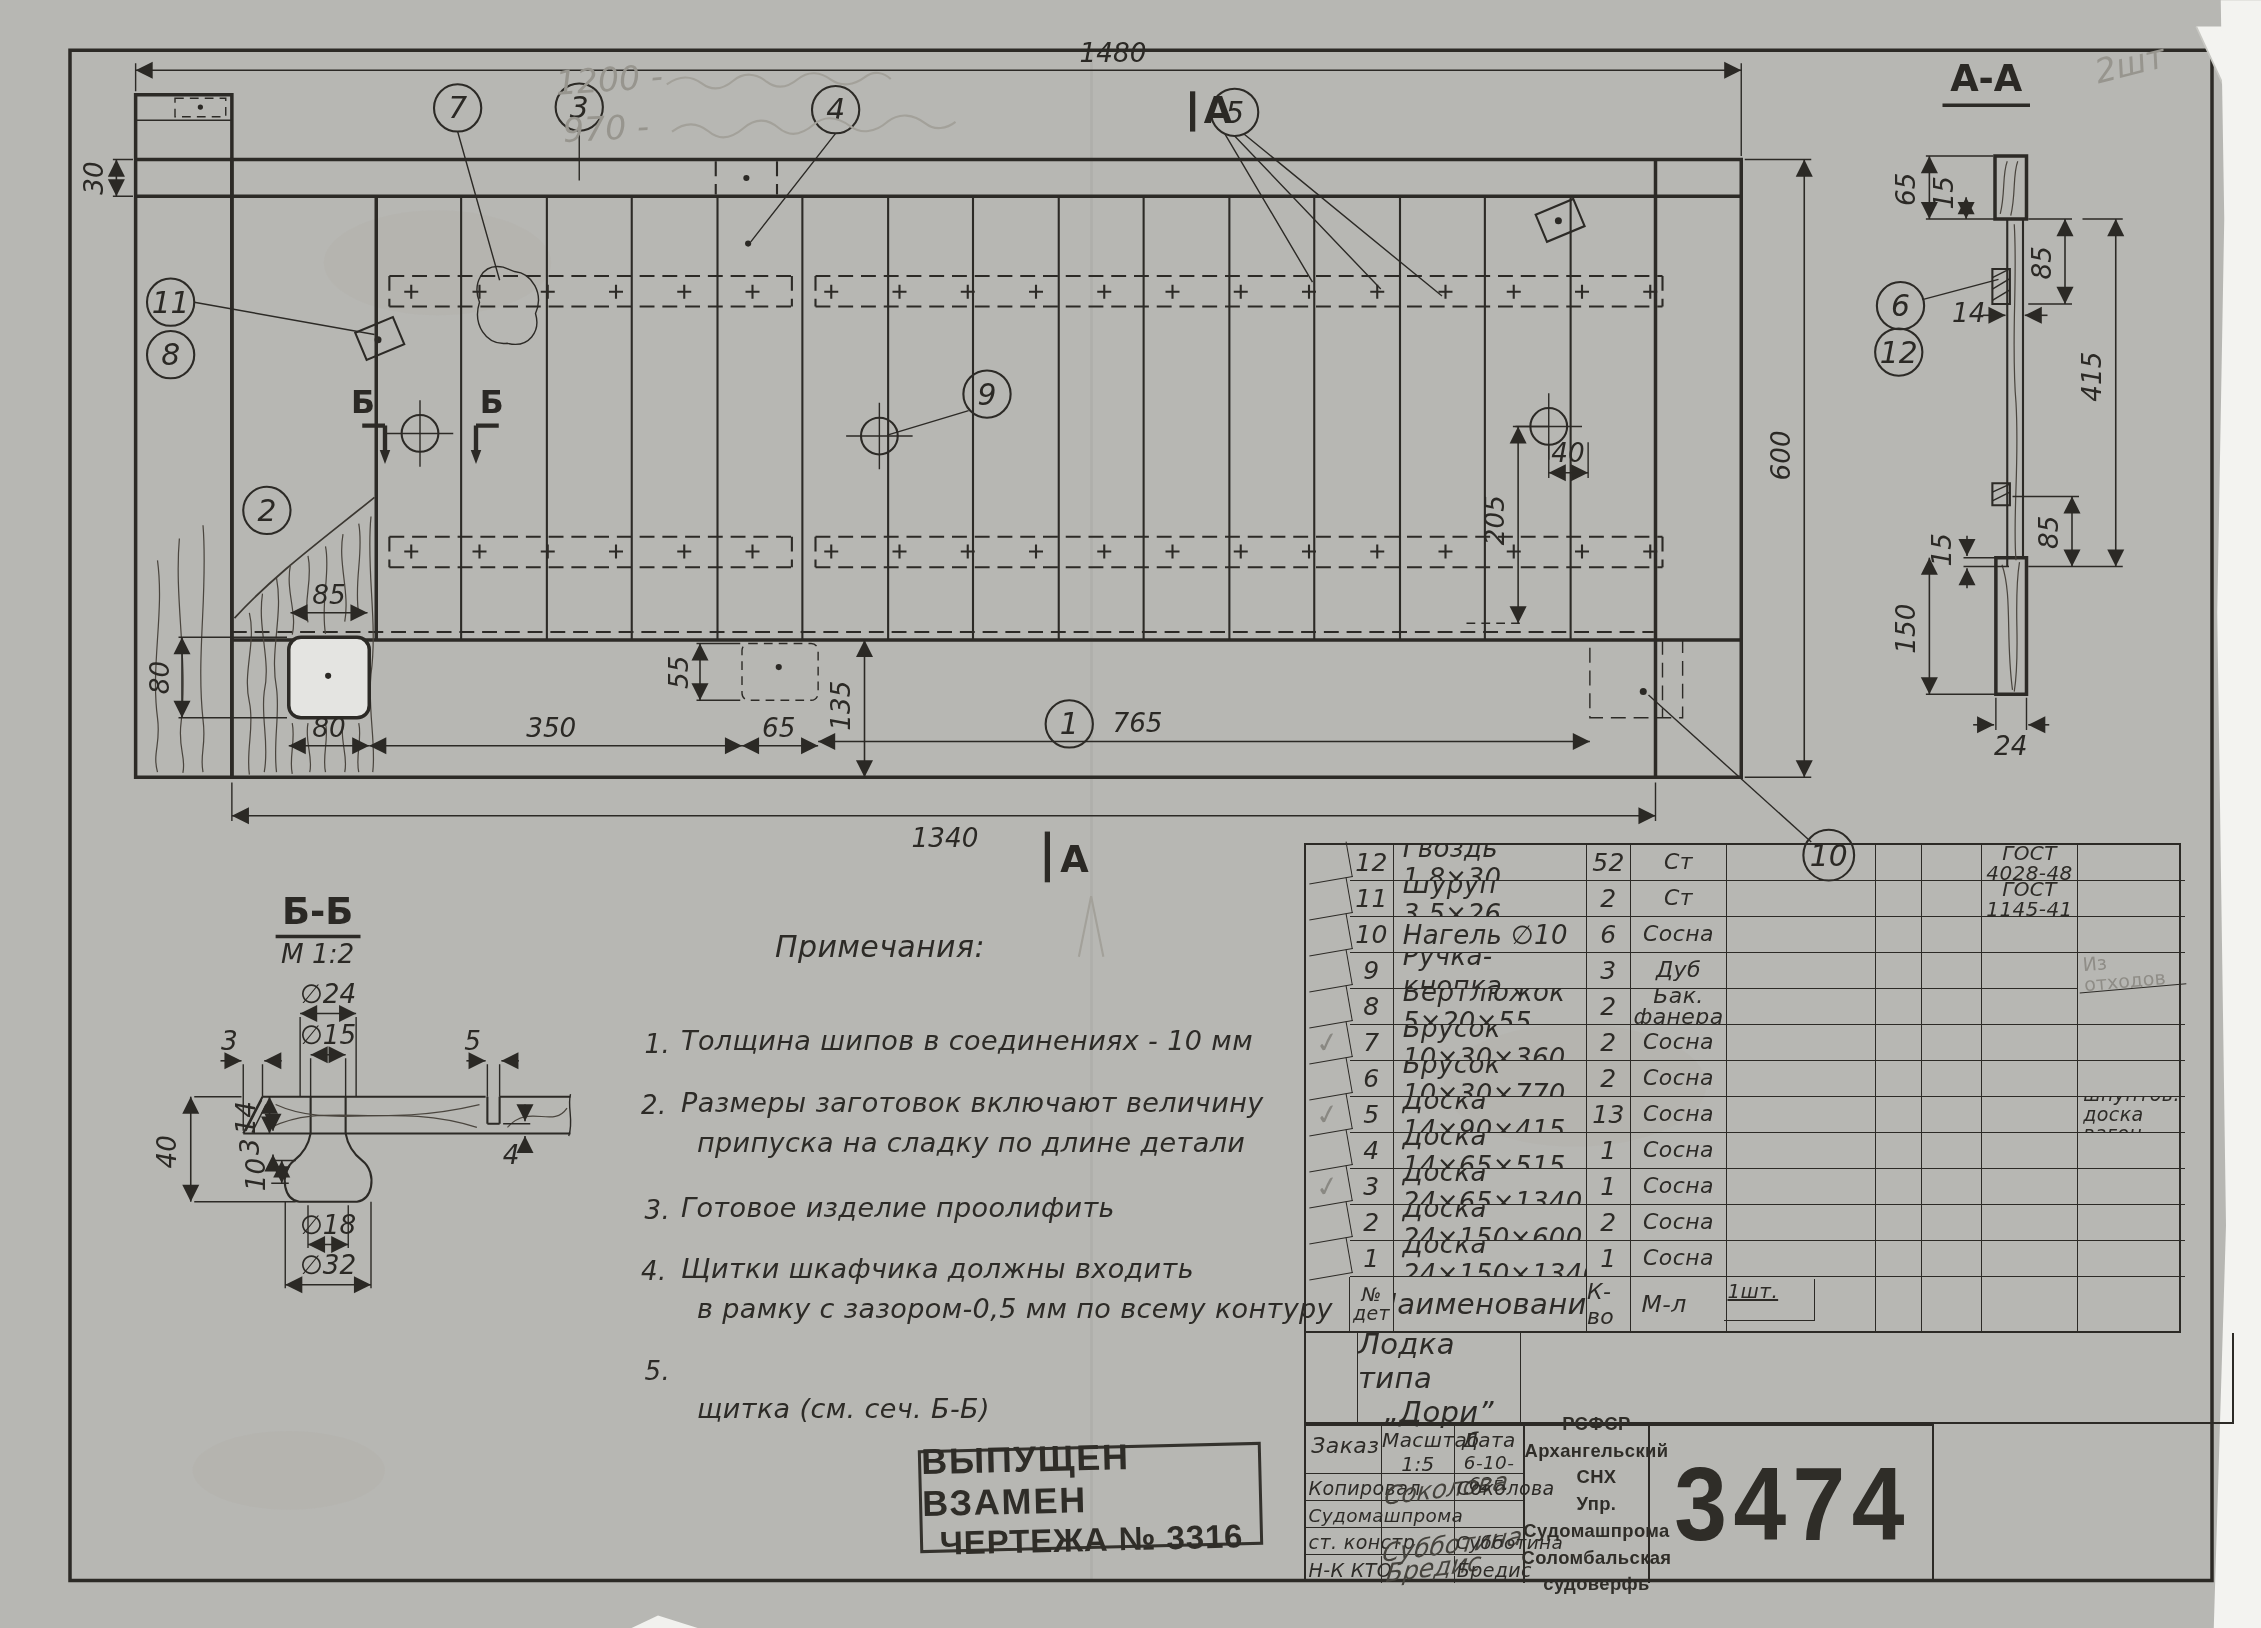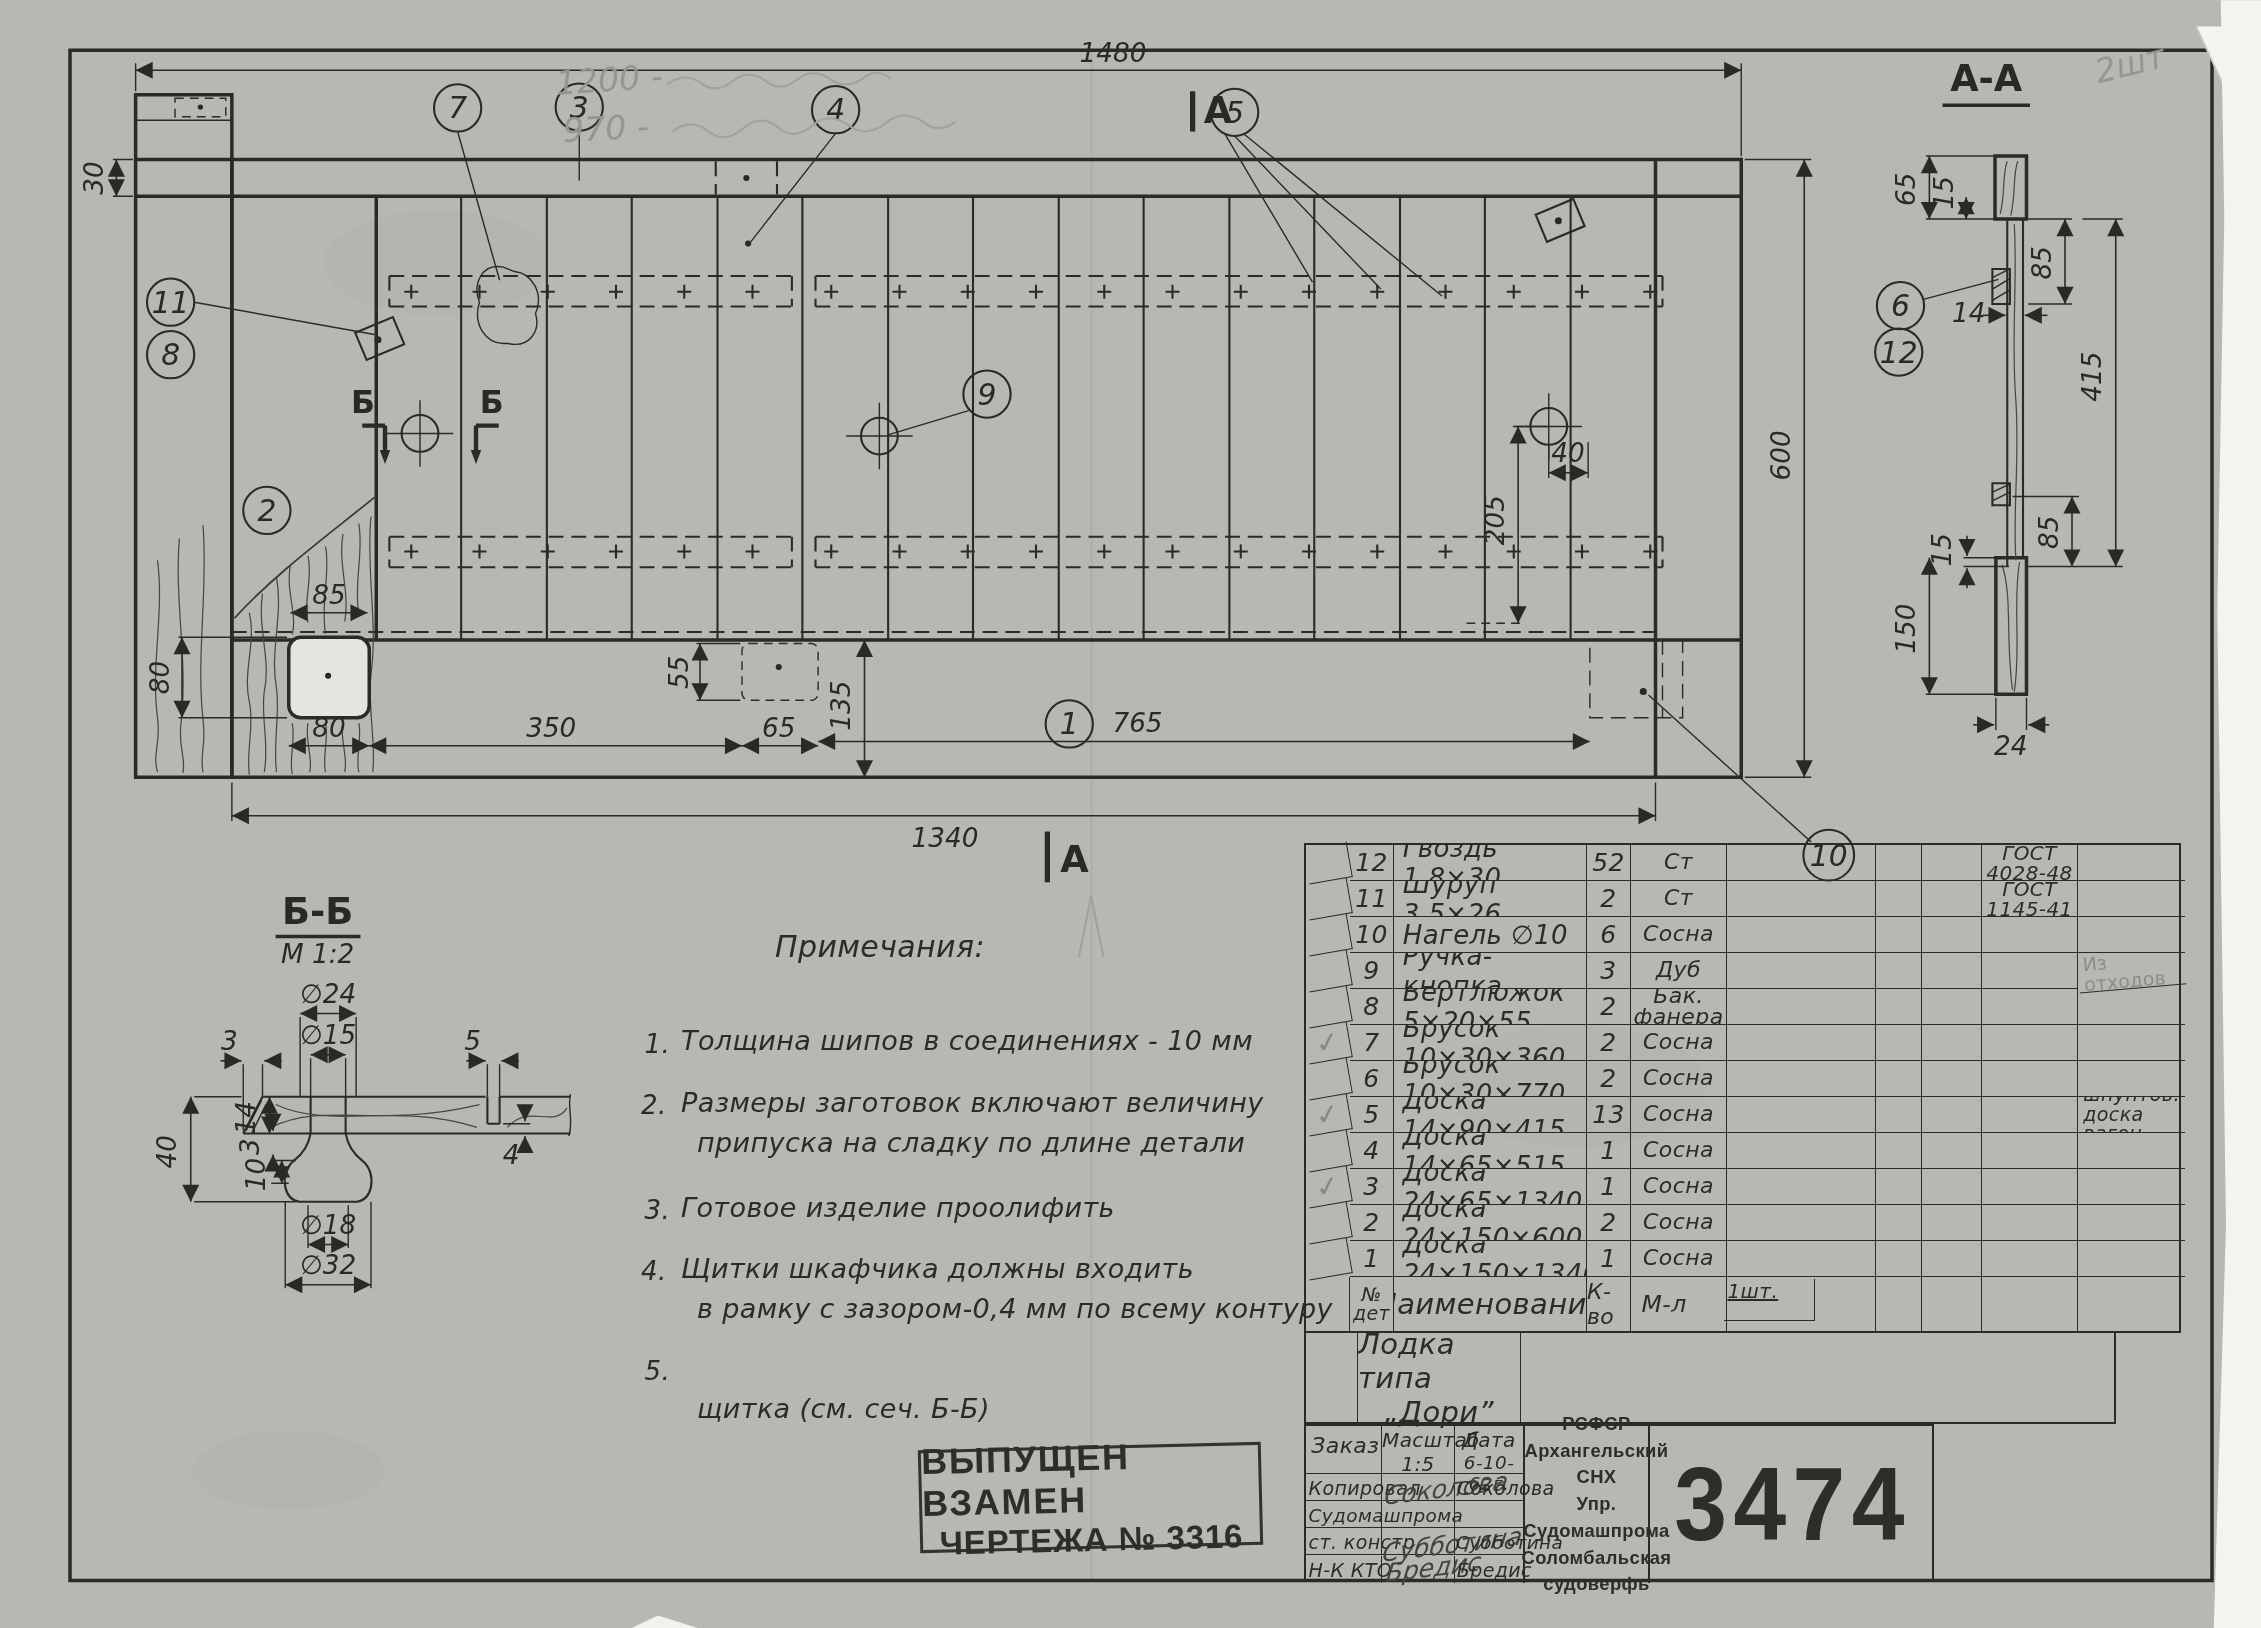--- a/index.html
+++ b/index.html
@@ -300,21 +300,21 @@
   <span class="ov hand" style="left:162px;top:0;font-size:30px;">Примечания:</span>
   <span class="ov hand" style="left:31.5px;top:100px;font-size:26px;">1.</span>
   <span class="ov hand" style="left:68px;top:96px;font-size:27px;">Толщина шипов в соединениях - 10 мм</span>
   <span class="ov hand" style="left:28px;top:161px;font-size:26px;">2.</span>
   <span class="ov hand" style="left:84px;top:198px;font-size:27px;">припуска на сладку по длине детали</span>
   <span class="ov hand" style="left:68px;top:158px;font-size:27px;">Размеры заготовок включают величину</span>
   <span class="ov hand" style="left:31.5px;top:266px;font-size:26px;">3.</span>
   <span class="ov hand" style="left:68px;top:263px;font-size:27px;">Готовое изделие проолифить</span>
   <span class="ov hand" style="left:28px;top:327px;font-size:26px;">4.</span>
   <span class="ov hand" style="left:68px;top:324px;font-size:27px;">Щитки шкафчика должны входить</span>
-  <span class="ov hand" style="left:84px;top:364px;font-size:27px;">в рамку с зазором-0,4 мм по всему контуру</span>
+  <span class="ov hand" style="left:84px;top:364px;font-size:27px;">в рамку с зазором-0,5 мм по всему контуру</span>
   <span class="ov hand" style="left:31.5px;top:427px;font-size:26px;">5.</span>
   <span class="ov hand" style="left:84px;top:464px;font-size:27px;">щитка (см. сеч. Б-Б)</span>
 </div>
 
 <div class="pt ov" style="left:1304px;top:843px;width:877px;height:490px;">
   <div class="chk"></div>
       <div class="hand num">12</div>
       <div class="hand nm">Гвоздь 1,8×30</div>
       <div class="hand qty">52</div>
       <div class="hand mat prewrap">Ст</div>
@@ -448,21 +448,21 @@
       <div class="hdrcell"></div>
       <div class="hdrcell"></div>
       <div class="hdrcell"></div>
       <div class="hdrcell"></div>
 </div>
 
 <div class="ov" style="left:1724px;top:1279px;width:91px;height:42px;border-right:1.8px solid #2c2a26;border-bottom:1.8px solid #2c2a26;">
   <span class="hand" style="font-size:20px;padding-left:3.5px;text-decoration:underline;">1шт.</span>
 </div>
 
-<div class="ov" style="left:1304px;top:1333px;width:812px;height:91px;border:2.6px solid #2c2a26;border-top:none;display:flex;">
+<div class="ov" style="left:1304px;top:1333px;width:930px;height:91px;border:2.6px solid #2c2a26;border-top:none;display:flex;">
   <div style="width:51px;border-right:1.8px solid #2c2a26;"></div>
   <div style="width:162px;border-right:1.8px solid #2c2a26;display:flex;flex-direction:column;align-items:center;justify-content:center;">
     <span class="hand" style="font-size:29px;">Лодка типа</span>
     <span class="hand" style="font-size:29px;">„Дори”</span>
   </div>
   <div style="flex:1;"></div>
 </div>
 
 <div class="ov" style="left:1304px;top:1424px;width:630px;height:157px;border:2.6px solid #2c2a26;">
   <div class="ov" style="left:0;top:0;width:76px;height:48px;border-right:1.8px solid #2c2a26;border-bottom:1.8px solid #2c2a26;">

